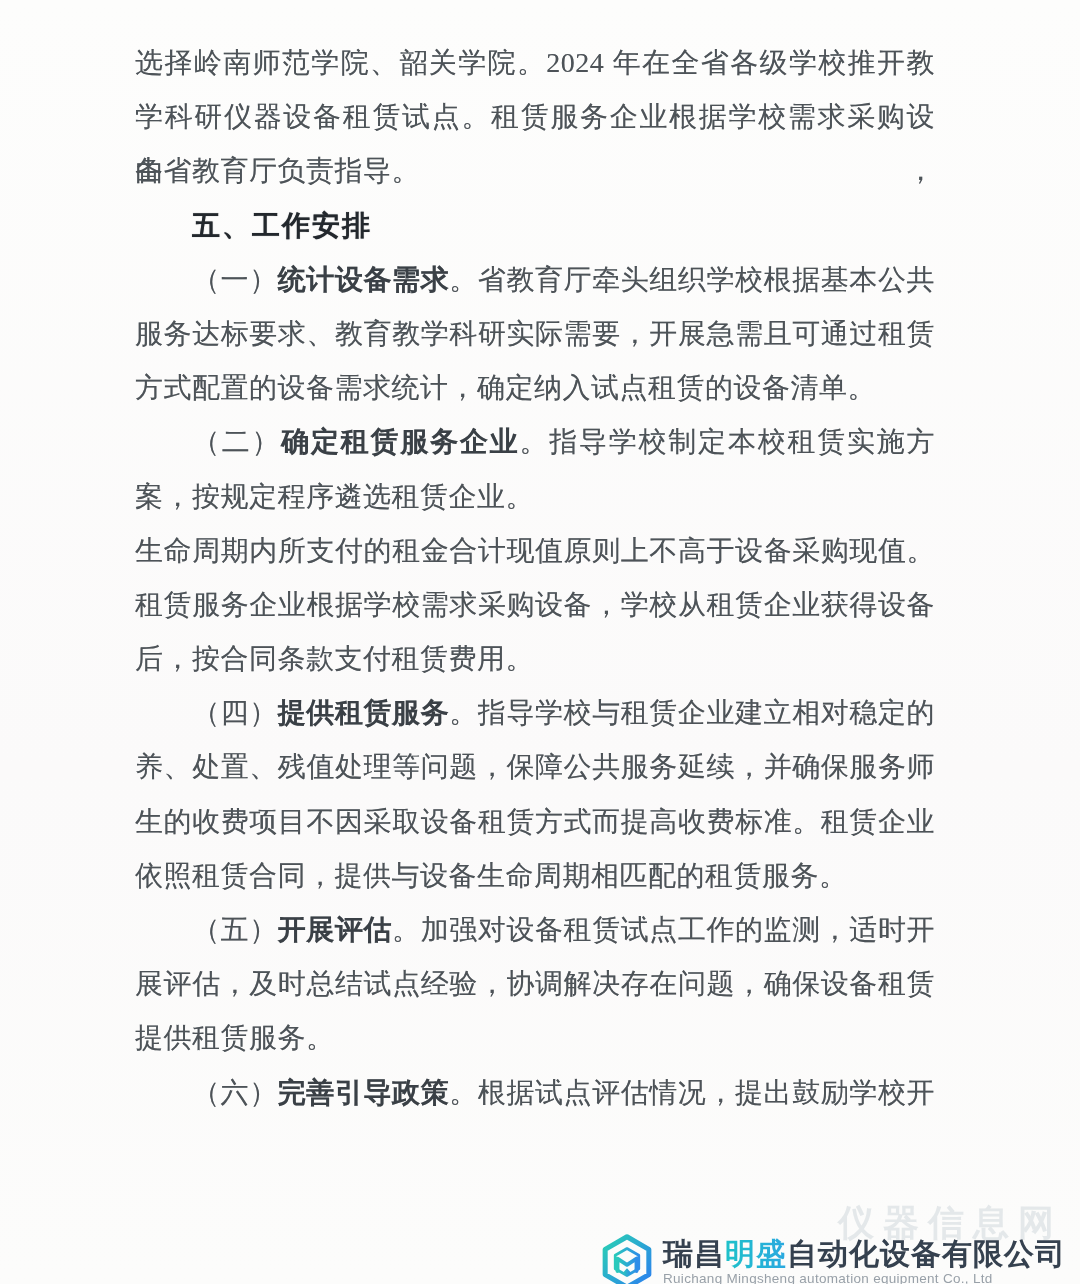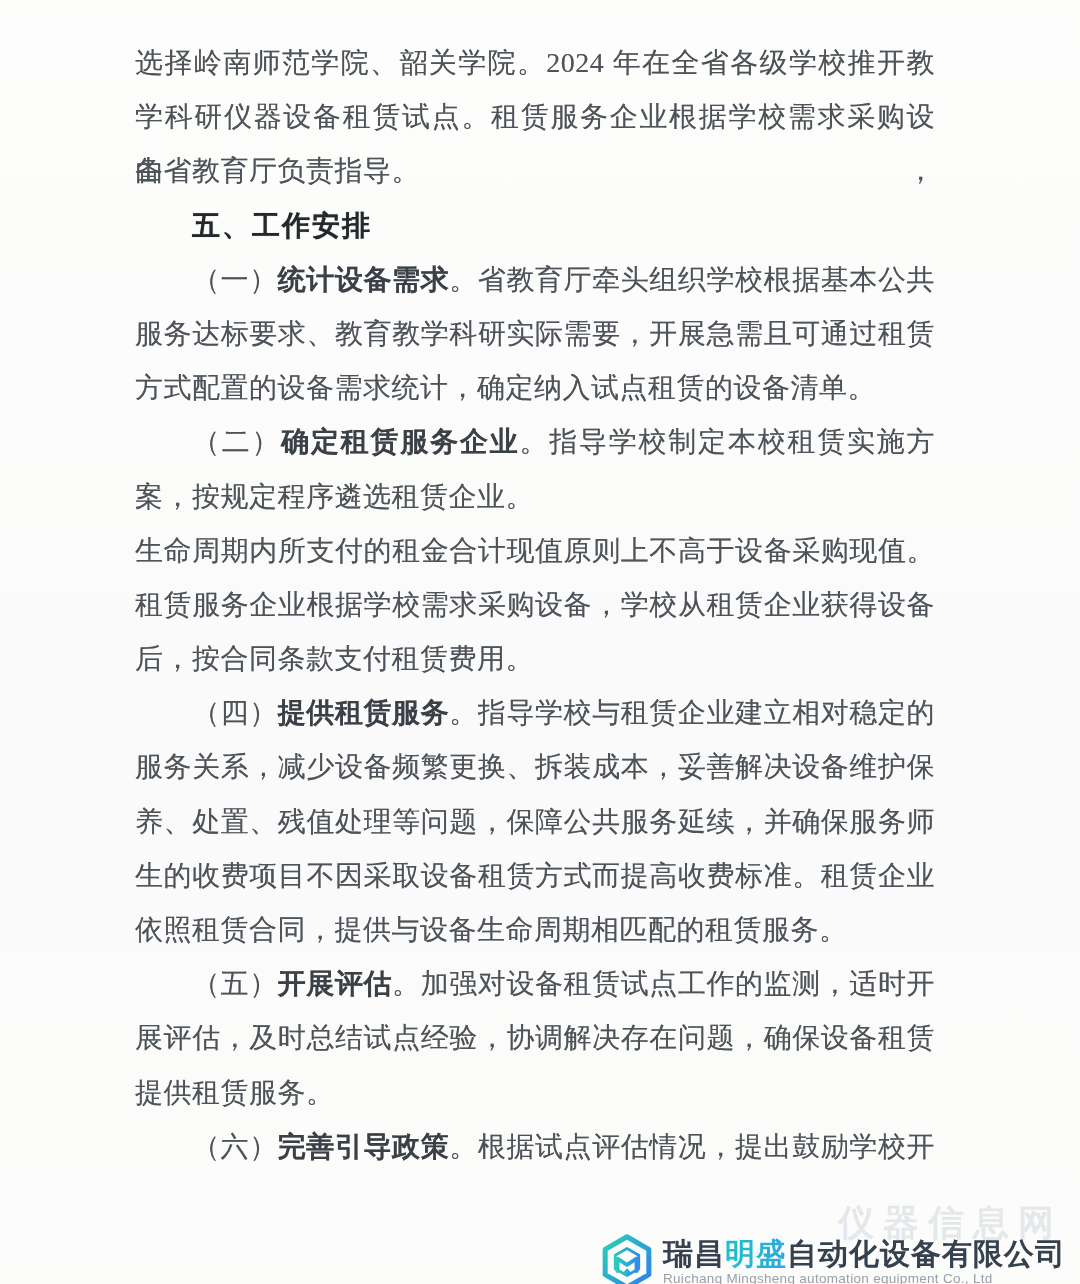--- a/index.html
+++ b/index.html
@@ -112,21 +112,20 @@
       <div class="line indent heading"><span class="bold">五、工作安排</span></div>
       <div class="line justify indent"><span>（一）</span><span class="bold">统计设备需求</span><span>。省教育厅牵头组织学校根据基本公共</span></div>
       <div class="line justify"><span>服务达标要求、教育教学科研实际需要，开展急需且可通过租赁</span></div>
       <div class="line"><span>方式配置的设备需求统计，确定纳入试点租赁的设备清单。</span></div>
       <div class="line justify indent"><span>（二）</span><span class="bold">确定租赁服务企业</span><span>。指导学校制定本校租赁实施方</span></div>
       <div class="line"><span>案，按规定程序遴选租赁企业。</span></div>
       <div class="line justify"><span>生命周期内所支付的租金合计现值原则上不高于设备采购现值。</span></div>
       <div class="line justify"><span>租赁服务企业根据学校需求采购设备，学校从租赁企业获得设备</span></div>
       <div class="line"><span>后，按合同条款支付租赁费用。</span></div>
       <div class="line justify indent"><span>（四）</span><span class="bold">提供租赁服务</span><span>。指导学校与租赁企业建立相对稳定的</span></div>
-      <div class="line justify"><span>服务关系，减少设备频繁更换、拆装成本，妥善解决设备维护保</span></div>
       <div class="line justify"><span>养、处置、残值处理等问题，保障公共服务延续，并确保服务师</span></div>
       <div class="line justify"><span>生的收费项目不因采取设备租赁方式而提高收费标准。租赁企业</span></div>
       <div class="line"><span>依照租赁合同，提供与设备生命周期相匹配的租赁服务。</span></div>
       <div class="line justify indent"><span>（五）</span><span class="bold">开展评估</span><span>。加强对设备租赁试点工作的监测，适时开</span></div>
       <div class="line justify"><span>展评估，及时总结试点经验，协调解决存在问题，确保设备租赁</span></div>
       <div class="line"><span>提供租赁服务。</span></div>
       <div class="line justify indent"><span>（六）</span><span class="bold">完善引导政策</span><span>。根据试点评估情况，提出鼓励学校开</span></div>
     </div>
 
   <div class="footer">

